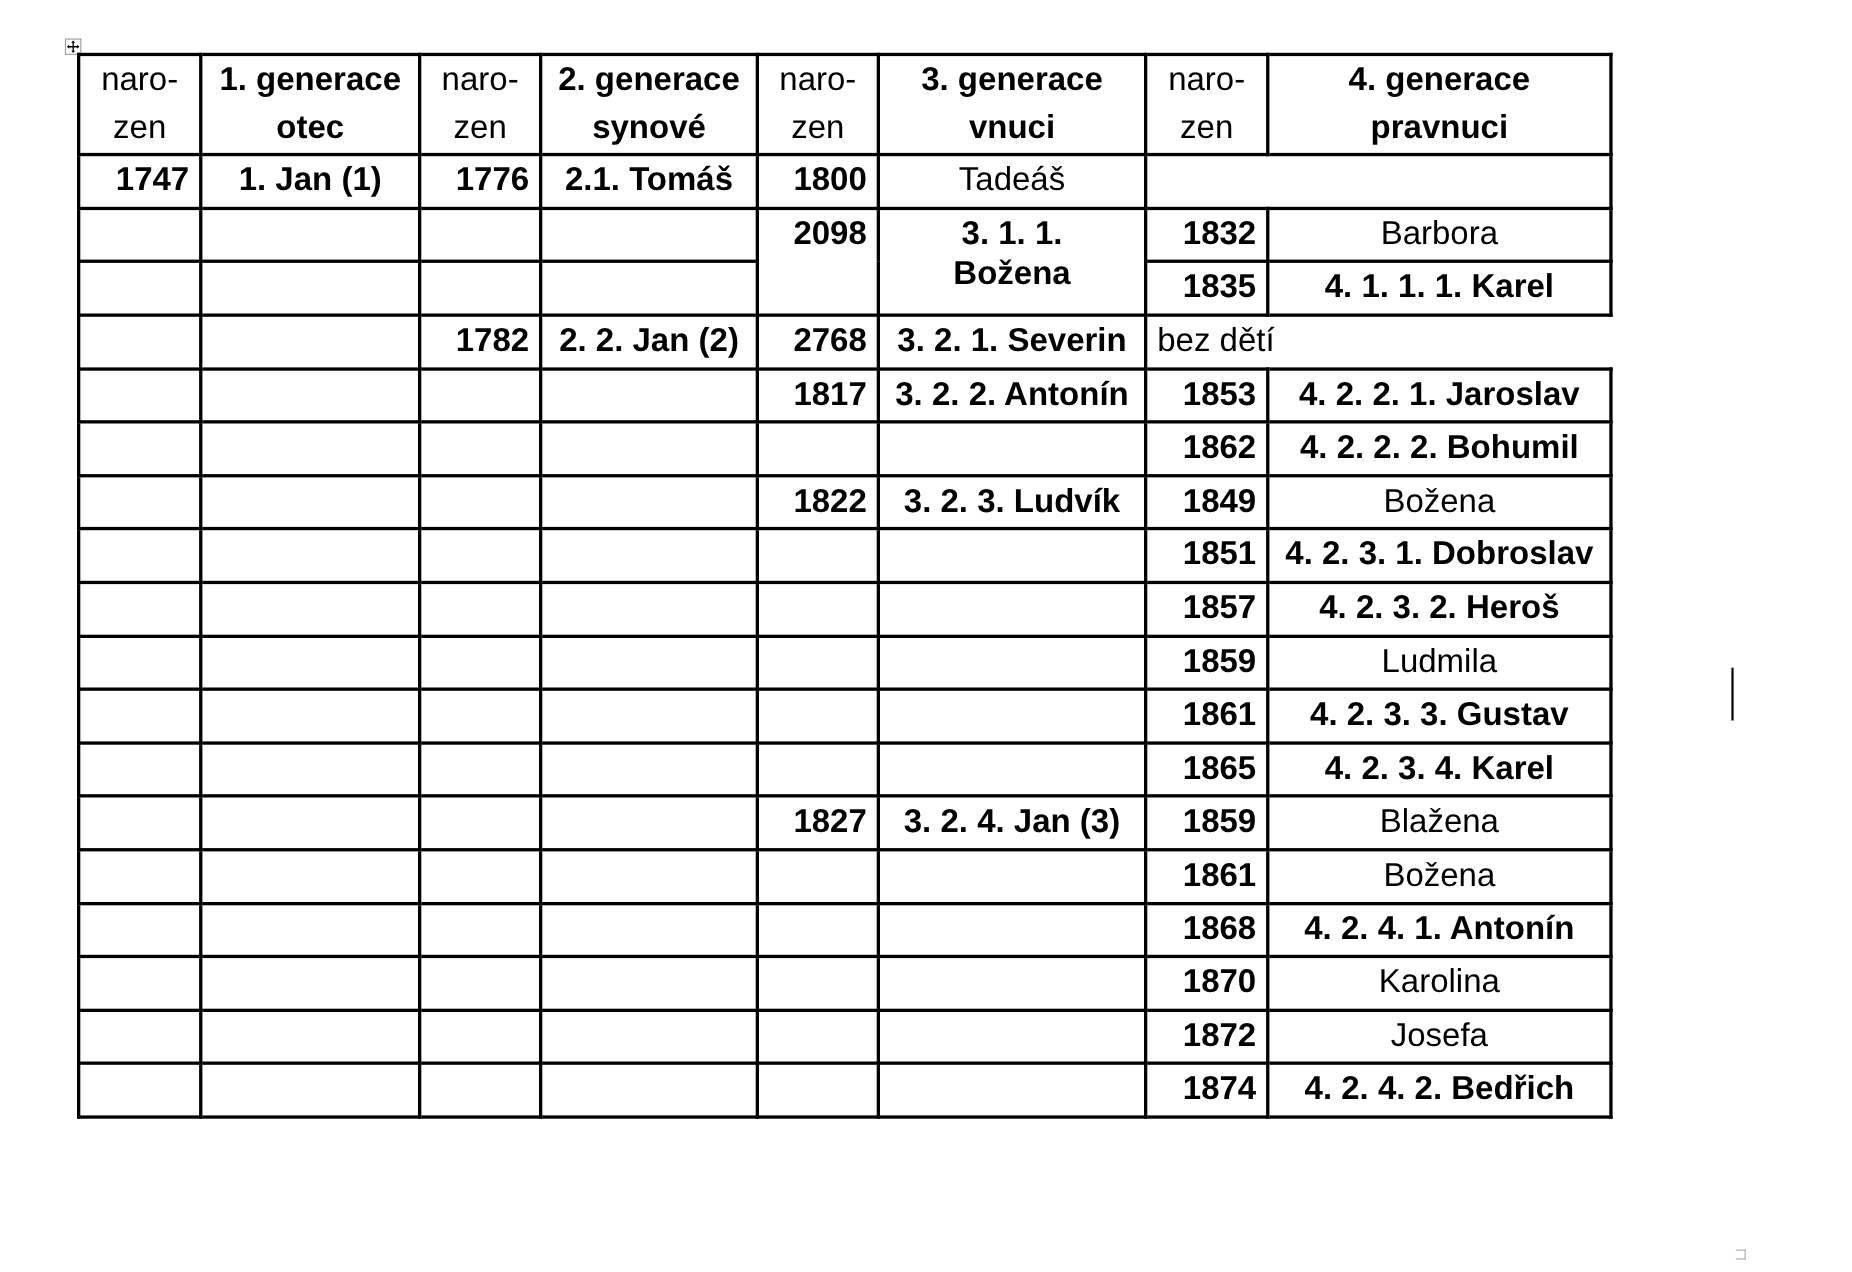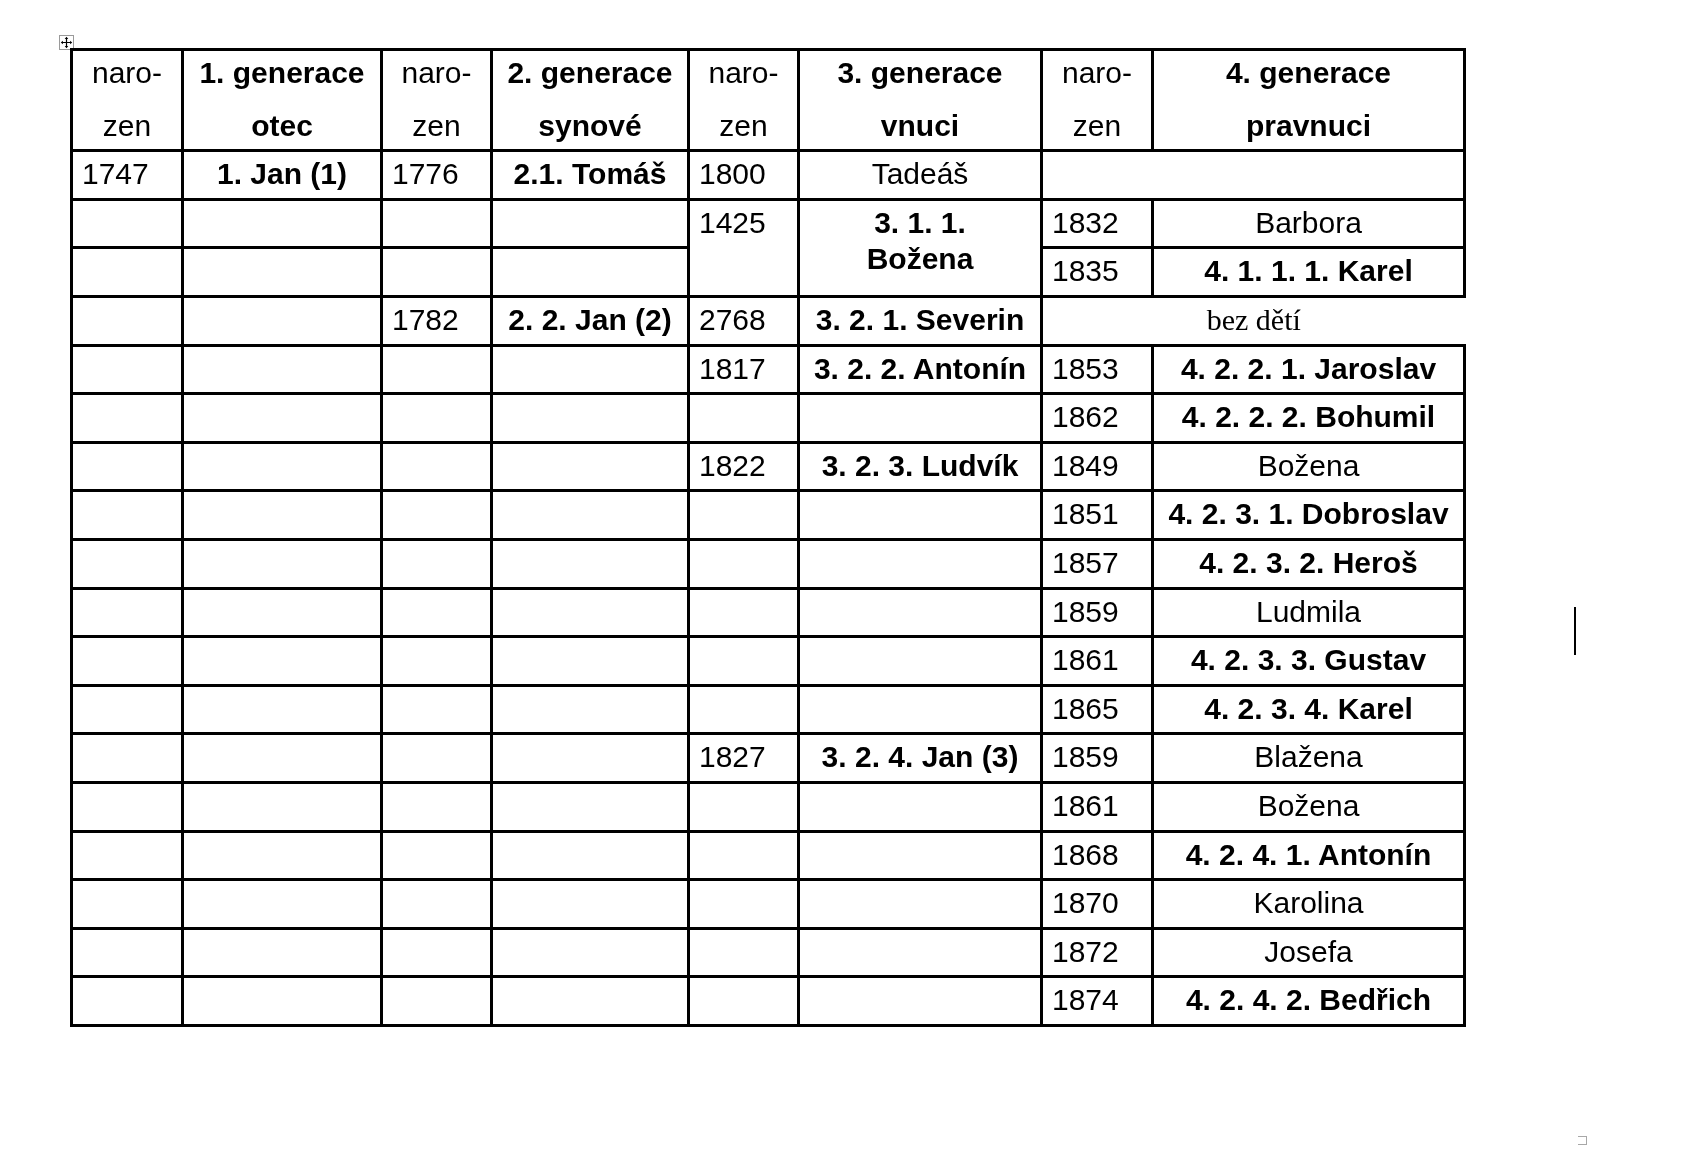--- a/index.html
+++ b/index.html
@@ -89,44 +89,44 @@
     overflow: hidden;
     white-space: nowrap;
   }
 
   td.blank {
     border: none;
     padding: 0;
   }
 
   td.num {
-    text-align: left;
-    font-weight: normal;
+    text-align: right;
+    font-weight: bold;
     padding-right: 8px;
   }
 
   td.name {
     text-align: center;
     font-weight: normal;
   }
 
   td.bold { font-weight: bold; }
 
   td.hdr {
     text-align: center;
     vertical-align: top;
     height: 105px;
     padding-top: 12px;
     white-space: normal;
   }
   td.hdr-plain { font-weight: normal; }
   td.hdr-bold  { font-weight: bold; }
-  td.hdr .l2 { display: block; margin-top: 16px; }
-
-  td.center { text-align: center; font-weight: normal; font-family: Liberation Serif, serif; }
+  td.hdr .l2 { display: block; margin-top: 6px; }
+
+  td.center { text-align: left; font-weight: normal; }
 
   td.wrap { white-space: normal; }
 </style>
 </head>
 <body>
 
 <div id="page">
 
   <div id="move-handle">
     <svg viewBox="0 0 13 13">
@@ -166,21 +166,21 @@
         <td class="num">1800</td>
         <td class="name">Tadeáš</td>
         <td class="name" colspan="2"></td>
       </tr>
 
       <tr>
         <td class="blank"></td>
         <td class="blank"></td>
         <td class="blank"></td>
         <td class="blank"></td>
-        <td class="num" rowspan="2">1425</td>
+        <td class="num" rowspan="2">2098</td>
         <td class="name bold wrap" rowspan="2"><span>3. 1. 1.</span><br><span>Božena</span></td>
         <td class="num">1832</td>
         <td class="name">Barbora</td>
       </tr>
 
       <tr>
         <td class="blank"></td>
         <td class="blank"></td>
         <td class="blank"></td>
         <td class="blank"></td>

